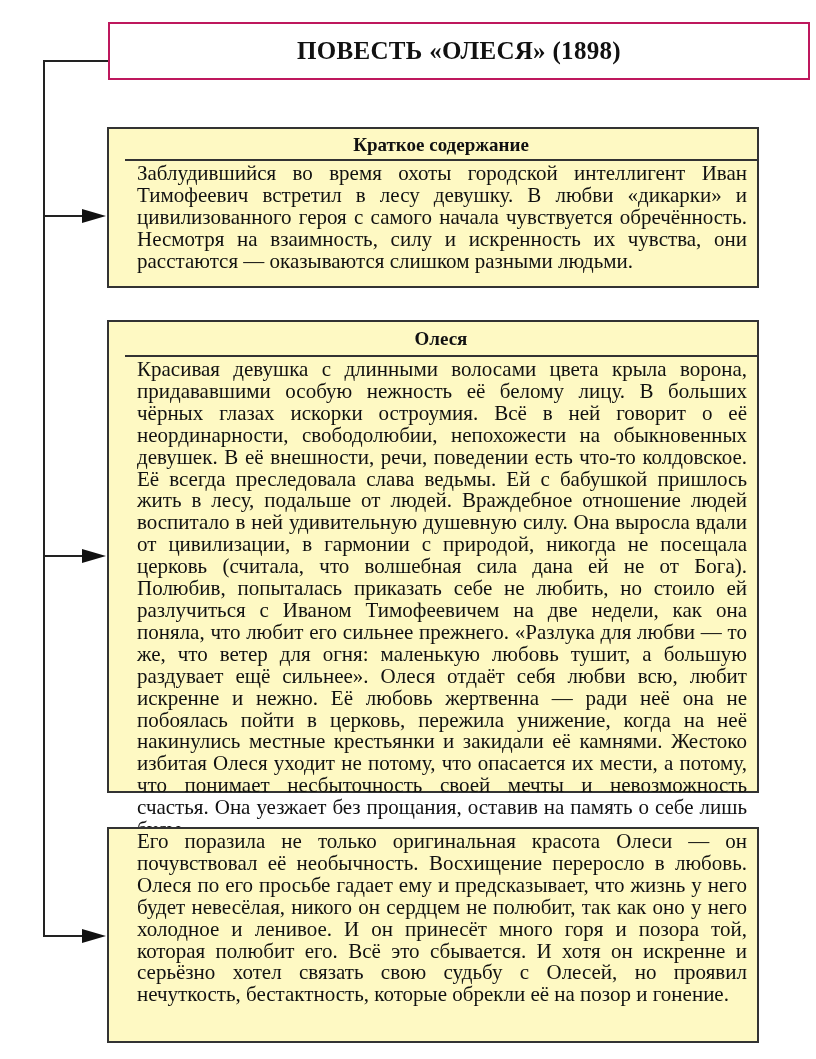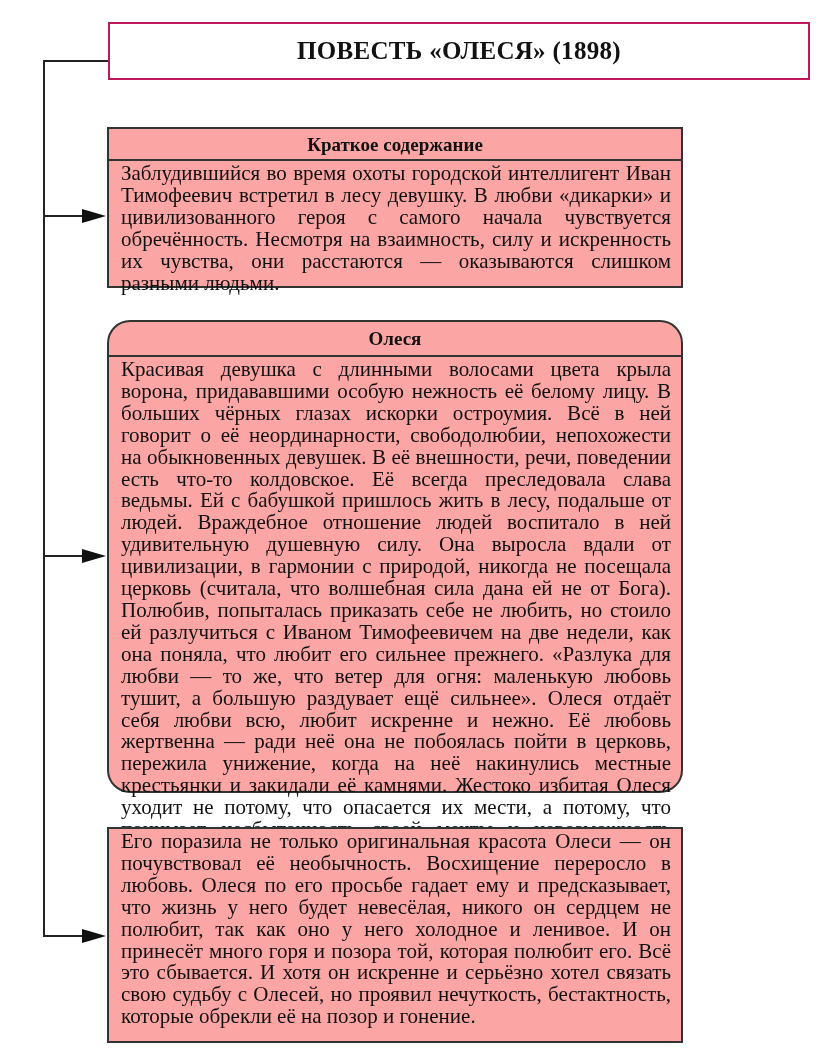--- a/index.html
+++ b/index.html
@@ -3,22 +3,22 @@
 <meta charset="utf-8">
 <style>
   html, body { margin: 0; padding: 0; background: #ffffff; }
   body { width: 816px; height: 1059px; position: relative; overflow: hidden;
          font-family: "Liberation Serif", "DejaVu Serif", serif; color: #111; }
   .conn { position: absolute; background: #222; }
   .title-box { position: absolute; left: 108px; top: 22px; width: 702px; height: 58px;
                border: 2px solid #be185d; box-sizing: border-box;
                display: flex; align-items: center; justify-content: center; }
   .title-box span { font-weight: bold; font-size: 25px; letter-spacing: 0.3px; }
-  .box { position: absolute; left: 107px; width: 576px; border: 2px solid #333;
-         box-sizing: border-box; background: #fca5a5; }
+  .box { position: absolute; left: 107px; width: 652px; border: 2px solid #333;
+         box-sizing: border-box; background: #fef9c3; padding-left: 16px; }
   .box .hdr { border-bottom: 2px solid #333; text-align: center; font-weight: bold;
               font-size: 19px; line-height: 31px; height: 32px; box-sizing: border-box; }
   .box .body { padding: 2px 10px 4px 12px; font-size: 21px; line-height: 21.9px;
                text-align: justify; hyphens: manual; }
   .arrow { position: absolute; width: 0; height: 0; border-top: 7px solid transparent;
            border-bottom: 7px solid transparent; border-left: 24px solid #111; }
 </style>
 </head>
 <body>
 
@@ -33,20 +33,20 @@
 
 <div class="title-box">
   <span>ПОВЕСТЬ «ОЛЕСЯ» (1898)</span>
 </div>
 
 <div class="box" style="top:127px; height:161px;">
   <div class="hdr">Краткое содержание</div>
   <div class="body">Заблудившийся во время охоты городской интеллигент Иван Тимофеевич встретил в лесу девушку. В любви «дикарки» и цивилизованного героя с самого начала чувствуется обречённость. Несмотря на взаимность, силу и искренность их чувства, они расстаются — оказываются слишком разными людьми.</div>
 </div>
 
-<div class="box" style="top:320px; height:473px;border-radius:23px;">
+<div class="box" style="top:320px; height:473px;">
   <div class="hdr" style="height:35px; line-height:34px;">Олеся</div>
   <div class="body">Красивая девушка с длинными волосами цвета крыла ворона, придававшими особую нежность её белому лицу. В больших чёрных глазах искорки остроумия. Всё в ней говорит о её неординарности, свободолюбии, непохожести на обыкновенных девушек. В её внешности, речи, поведении есть что-то колдовское. Её всегда преследовала слава ведьмы. Ей с бабушкой пришлось жить в лесу, подальше от людей. Враждебное отношение людей воспитало в ней удивительную душевную силу. Она выросла вдали от цивилизации, в гармонии с природой, никогда не посещала церковь (считала, что волшебная сила дана ей не от Бога). Полюбив, попыталась приказать себе не любить, но стоило ей разлучиться с Иваном Тимофеевичем на две недели, как она поняла, что любит его сильнее прежнего. «Разлука для любви — то же, что ветер для огня: маленькую любовь тушит, а большую раздувает ещё сильнее». Олеся отдаёт себя любви всю, любит искренне и нежно. Её любовь жертвенна — ради неё она не побоялась пойти в церковь, пережила унижение, когда на неё накинулись местные крестьянки и закидали её камнями. Жестоко избитая Олеся уходит не потому, что опасается их мести, а потому, что понимает несбыточность своей мечты и невозможность счастья. Она уезжает без прощания, оставив на память о себе лишь бусы.</div>
 </div>
 
 <div class="box" style="top:827px; height:216px;">
   <div class="body">Его поразила не только оригинальная красота Олеси — он почувствовал её необычность. Восхищение переросло в любовь. Олеся по его просьбе гадает ему и предсказывает, что жизнь у него будет невесёлая, никого он сердцем не полюбит, так как оно у него холодное и ленивое. И он принесёт много горя и позора той, которая полюбит его. Всё это сбывается. И хотя он искренне и серьёзно хотел связать свою судьбу с Олесей, но проявил нечуткость, бестактность, которые обрекли её на позор и гонение.</div>
 </div>
 
 </body></html>

